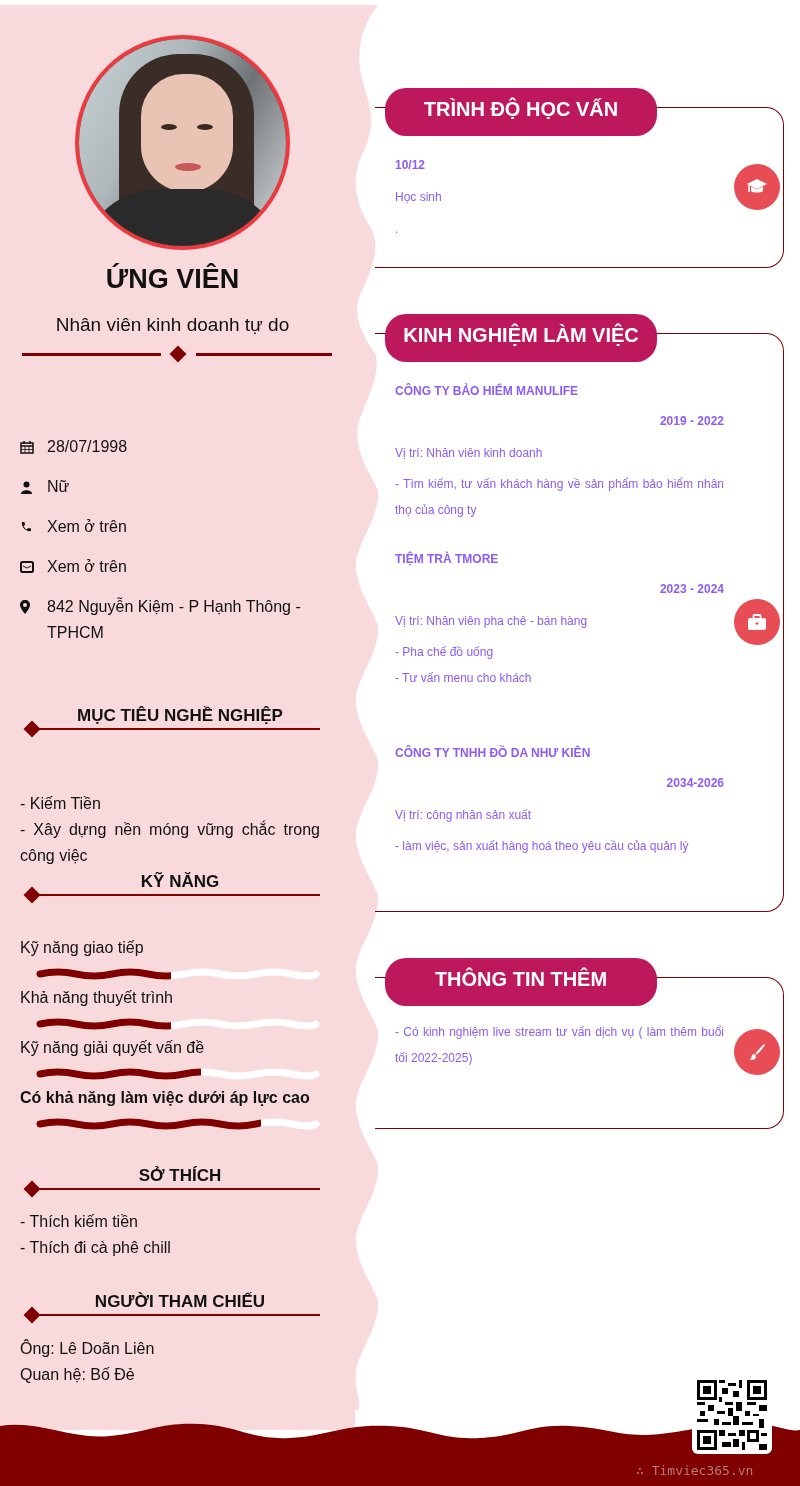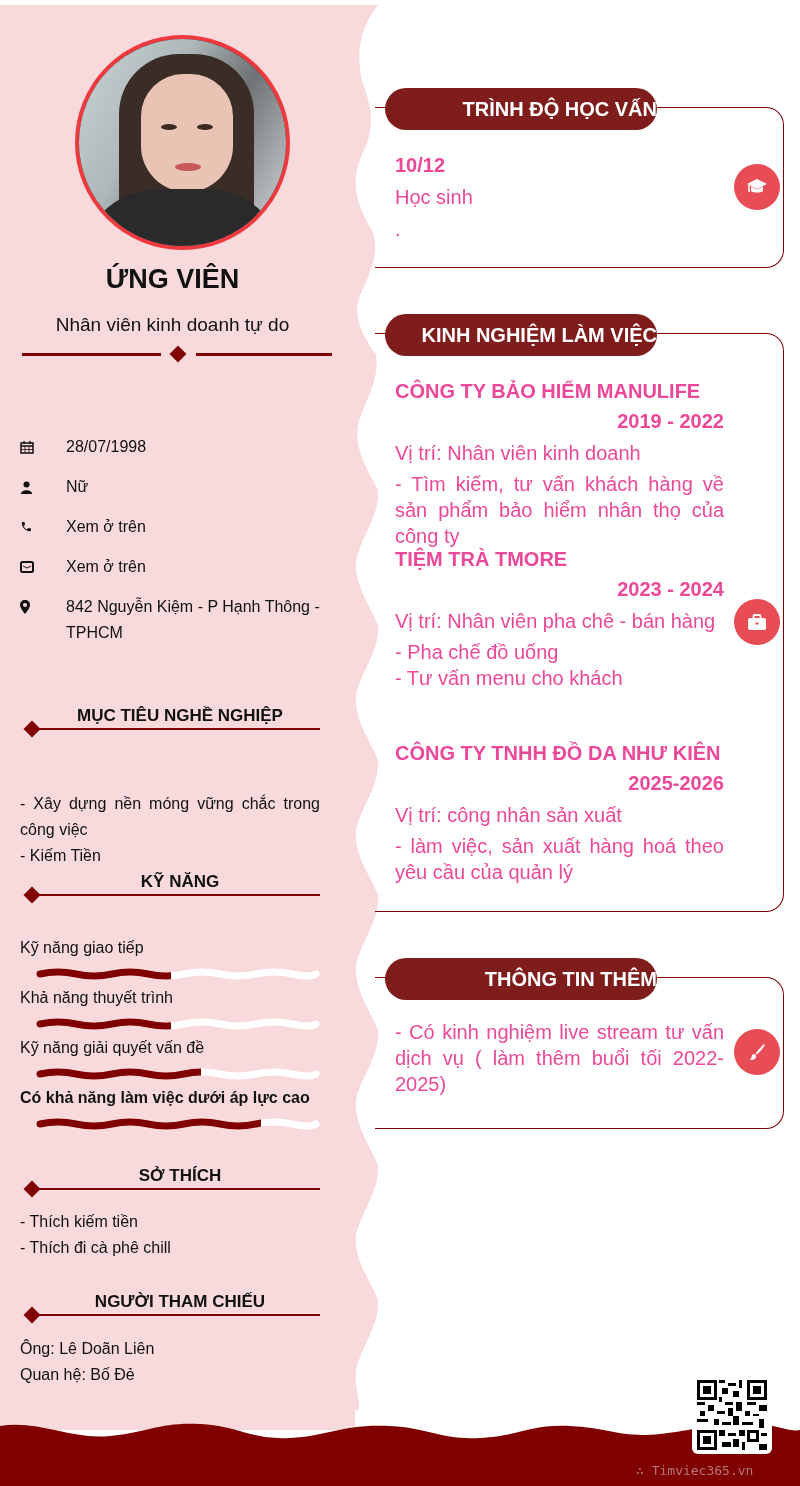--- a/index.html
+++ b/index.html
@@ -22,41 +22,41 @@
   .avatar .eye1, .avatar .eye2 { position:absolute; top:85px; width:16px; height:6px; border-radius:50%; background:#3b2a24; }
   .avatar .eye1 { left:82px; } .avatar .eye2 { left:118px; }
   .avatar .lips { position:absolute; left:96px; top:124px; width:26px; height:8px; border-radius:50%; background:#c7585a; }
   .avatar .body { position:absolute; left:0; top:150px; width:100%; height:80px; border-radius: 80px 80px 0 0; background:#2a2a2a; }
 
   .name { position: absolute; left: 0; width: 345px; top: 264px; text-align: center; font-weight: bold; font-size: 27px; color: #111; }
   .job  { position: absolute; left: 0; width: 345px; top: 314px; text-align: center; font-size: 19px; color: #111; }
   .divider { position: absolute; top: 353px; height: 3px; background: #800000; }
   .divider.l { left: 22px; width: 139px; } .divider.r { left: 196px; width: 136px; }
   .diamond { position: absolute; width: 12px; height: 12px; background: #800000; transform: rotate(45deg); }
-  .contact-row { position: absolute; left: 0; display: flex; align-items: flex-start; font-size: 16px; line-height: 26px; width: 300px; gap: 19px; }
+  .contact-row { position: absolute; left: 0; display: flex; align-items: flex-start; font-size: 16px; line-height: 26px; width: 300px; }
   .contact-row .ico { width: 27px; flex: 0 0 27px; height: 26px; display:flex; align-items:center; }
   .contact-row .txt { flex: 1; }
 
   .sec-title { position: absolute; left: 20px; width: 300px; height: 30px; }
   .sec-title .t { position: absolute; left: 0; right: 0; top: 0; text-align: center; font-weight: bold; font-size: 17px; color: #111; padding-left: 20px; }
   .sec-title .line { position: absolute; left: 12px; right: 0; top: 22px; height: 2px; background: #800000; }
   .sec-title .dm { position: absolute; left: 6px; top: 17px; width: 12px; height: 12px; background:#800000; transform: rotate(45deg); }
 
   .para { position: absolute; left: 20px; width: 300px; font-size: 16px; line-height: 26px; }
   .para.justify { text-align: justify; }
 
   .skill-label { position: absolute; left: 20px; font-size: 16px; line-height: 20px; }
   .skill-bar { position: absolute; left: 36px; width: 284px; height: 12px; }
 
   
   .section-box { position: absolute; left: 375px; width: 409px; border-top: 1px solid #800000; border-right: 1px solid #800000; border-bottom: 1px solid #800000; border-radius: 0 18px 18px 0; }
-  .pill { position: absolute; left: 385px; width: 272px; height: 42px; background: #7f1d1d; border-radius: 21px; color: #fff; font-weight: bold; font-size: 20px; text-align: right; line-height: 42px; z-index: 3; }
+  .pill { position: absolute; left: 385px; width: 272px; height: 48px; background: #be185d; border-radius: 21px; color: #fff; font-weight: bold; font-size: 20px; text-align: center; line-height: 42px; z-index: 3; }
   .circ-icon { position: absolute; left: 734px; width: 46px; height: 46px; border-radius: 50%; background: #e84c55; display: flex; align-items: center; justify-content: center; z-index: 3; }
 
-  .r-text { position: absolute; left: 395px; width: 329px; font-size: 20px; line-height: 26px; color: #ec4899; }
+  .r-text { position: absolute; left: 395px; width: 329px; font-size: 12px; line-height: 26px; color: #8b5cf6; }
   .r-bold { font-weight: bold; }
   .r-right { text-align: right; font-weight: bold; }
   .r-justify { text-align: justify; }
 
   
   .footer { position: absolute; left: 0; top: 1400px; width: 800px; height: 86px; z-index: 4; }
   .qr { position: absolute; left: 692px; top: 1376px; width: 80px; height: 78px; background: #fff; border-radius: 6px; z-index: 5; padding: 4px; }
   .watermark { position: absolute; left: 636px; top: 1463px; font-family: "DejaVu Sans Mono", "Liberation Mono", monospace; font-size: 13px; color: #b57a7a; z-index: 6; }
 </style>
 </head>
@@ -143,22 +143,22 @@
     </span>
     <span class="txt">842 Nguyễn Kiệm - P Hạnh Thông - TPHCM</span>
   </div>
 
   <div class="sec-title" style="top:706px;">
     <div class="t">MỤC TIÊU NGHỀ NGHIỆP</div>
     <div class="line"></div>
       <div class="dm"></div>
   </div>
   <div class="para justify" style="top:791px;">
+    <div>- Kiếm Tiền</div>
     <div>- Xây dựng nền móng vững chắc trong công việc</div>
-    <div>- Kiếm Tiền</div>
   </div>
 
   <div class="sec-title" style="top:872px;">
     <div class="t">KỸ NĂNG</div>
     <div class="line"></div>
       <div class="dm"></div>
   </div>
 
   <div class="skill-label" style="top:938px;">Kỹ năng giao tiếp</div>
   <svg class="skill-bar" style="top:968px;" viewBox="0 0 284 12" preserveAspectRatio="none">
@@ -245,21 +245,21 @@
 <div class="r-text" style="top:440px;">Vị trí: Nhân viên kinh doanh</div>
 <div class="r-text r-justify" style="top:471px;">- Tìm kiếm, tư vấn khách hàng về sản phẩm bảo hiểm nhân thọ của công ty</div>
 
 <div class="r-text r-bold" style="top:546px;">TIỆM TRÀ TMORE</div>
 <div class="r-text r-right" style="top:576px;">2023 - 2024</div>
 <div class="r-text" style="top:608px;">Vị trí: Nhân viên pha chê - bán hàng</div>
 <div class="r-text" style="top:639px;">- Pha chế đồ uống</div>
 <div class="r-text" style="top:665px;">- Tư vấn menu cho khách</div>
 
 <div class="r-text r-bold" style="top:740px;">CÔNG TY TNHH ĐỒ DA NHƯ KIÊN</div>
-<div class="r-text r-right" style="top:770px;">2025-2026</div>
+<div class="r-text r-right" style="top:770px;">2034-2026</div>
 <div class="r-text" style="top:802px;">Vị trí: công nhân sản xuất</div>
 <div class="r-text r-justify" style="top:833px;">- làm việc, sản xuất hàng hoá theo yêu cầu của quản lý</div>
 
 <div class="section-box" style="top:977px; height:152px;"></div>
 <div class="pill" style="top:958px;">THÔNG TIN THÊM</div>
 <div class="circ-icon" style="top:1029px;">
   <svg width="18" height="18" viewBox="0 0 18 18">
       <path d="M16 1 C13 4, 9 8, 7.5 10.5 L8.5 11.5 C11 10, 15 5, 17 2 Z" fill="#fff"></path>
       <path d="M6.5 11 C4 11, 3.5 13, 3.5 14 C3.5 15.5, 2.5 16, 1.5 16.5 C4 17.5, 8 17, 8.2 13 Z" fill="#fff"></path>
     </svg>

